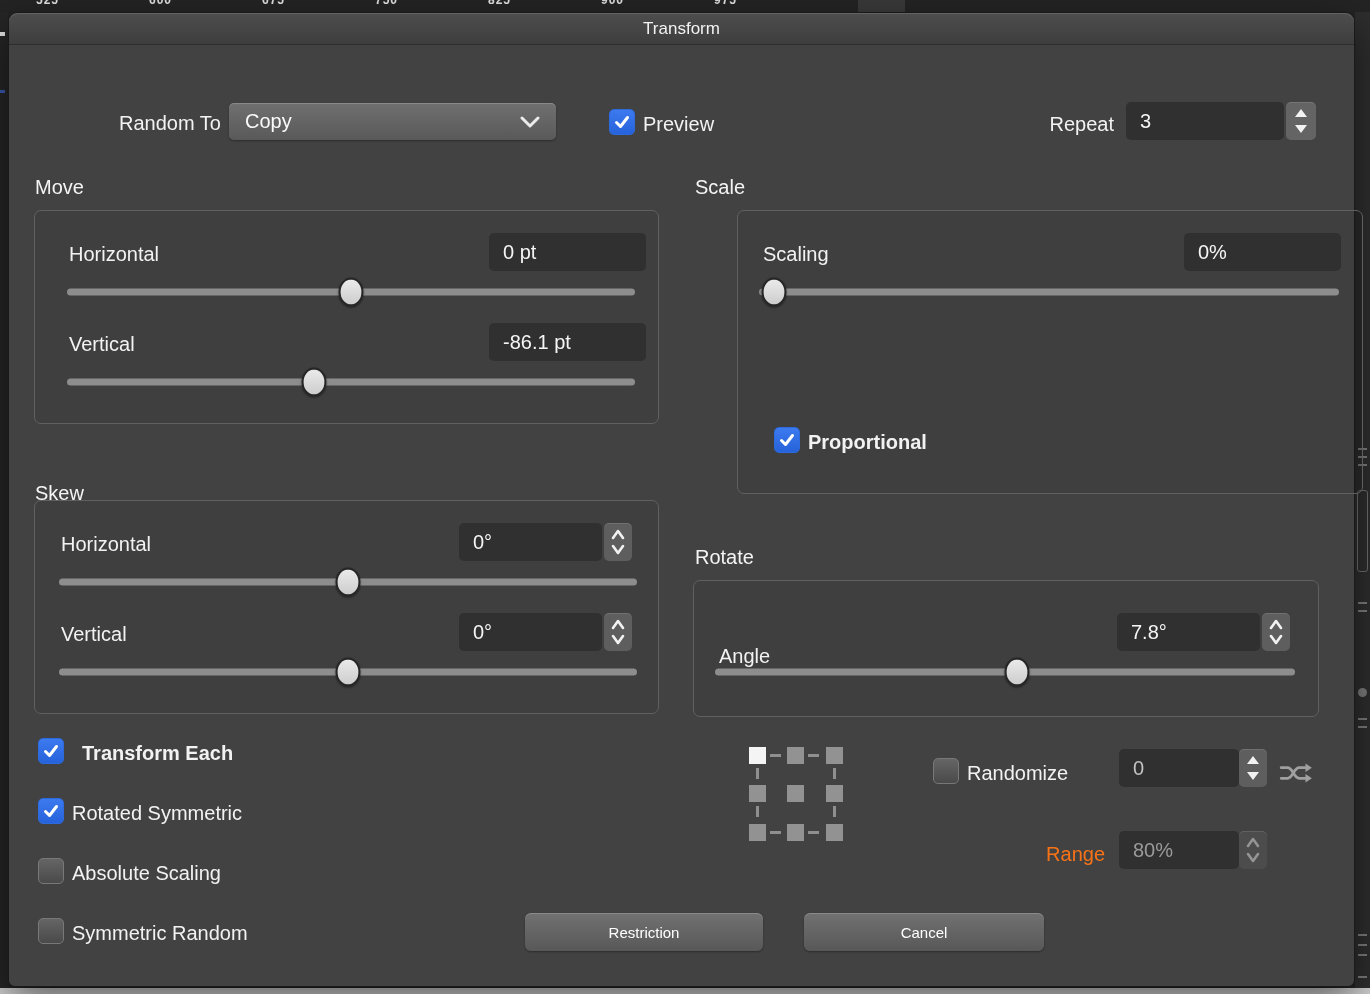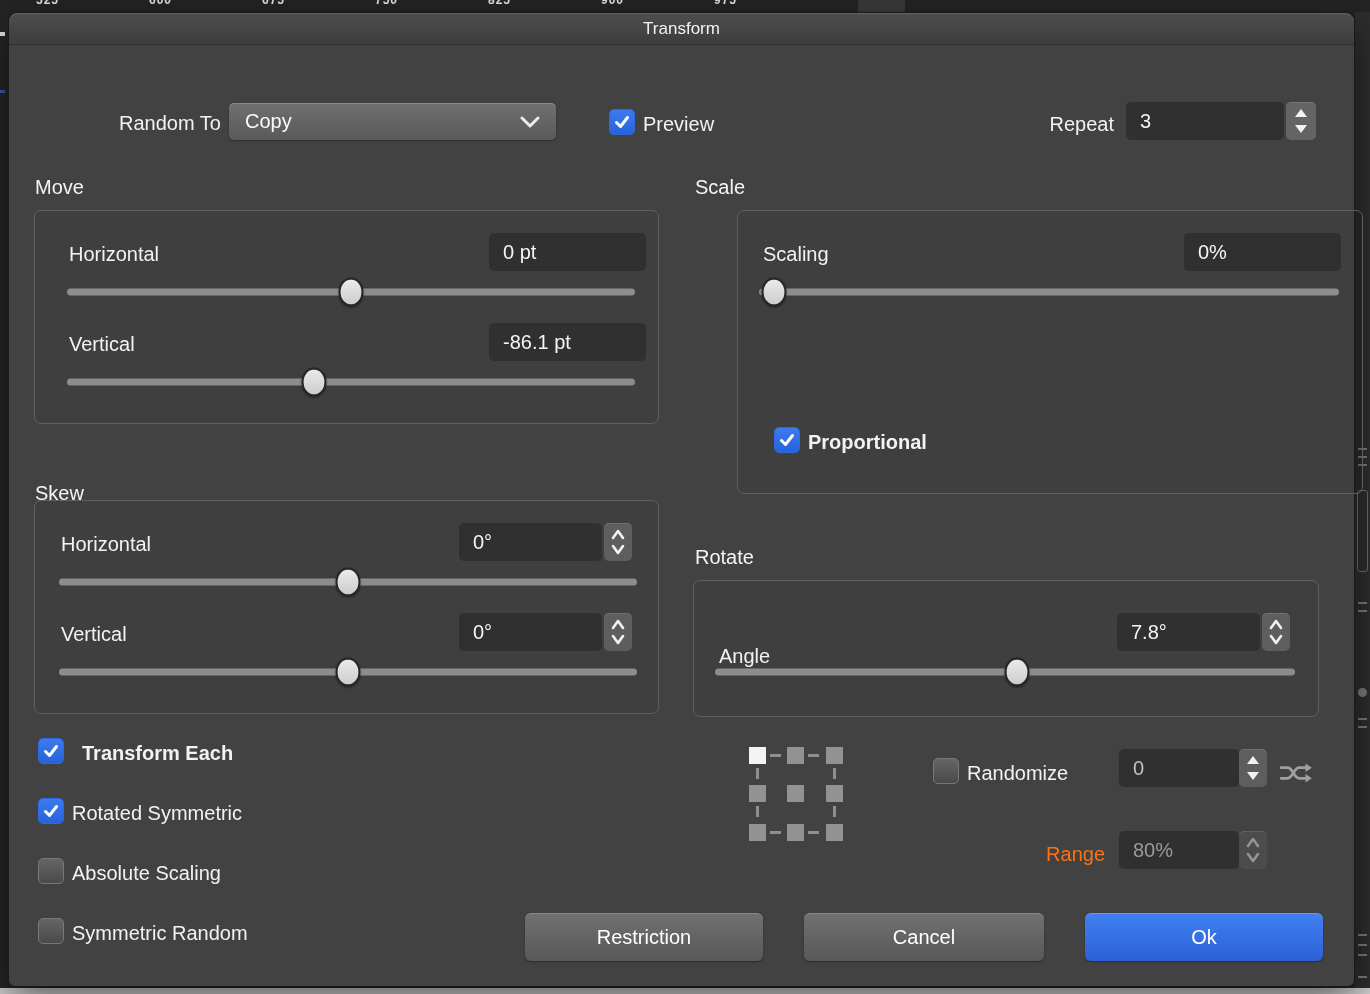--- a/index.html
+++ b/index.html
@@ -80,23 +80,23 @@
     position:absolute;width:26px;height:26px;border-radius:5px;
     background:linear-gradient(#656565,#4a4a4a);
     border:1px solid #787878;box-sizing:border-box;
     display:flex;align-items:center;justify-content:center;
   }
   .checkbox svg{visibility:hidden;}
   .checkbox.checked{background:linear-gradient(#3d7af0,#2662d9);border-color:#2c6ade;}
   .checkbox.checked svg{visibility:visible;}
 
   .btn{
-    position:absolute;height:48px;border-radius:6px;
+    position:absolute;height:38px;border-radius:6px;
     background:linear-gradient(#717171,#585858);
-    color:#fff;font-size:20px;display:flex;align-items:center;justify-content:center;
+    color:#fff;font-size:15px;display:flex;align-items:center;justify-content:center;
     box-shadow:inset 0 1px 0 rgba(255,255,255,.18),0 1px 2px rgba(0,0,0,.35);
   }
   .btn.primary{background:linear-gradient(#4280f2,#2b61d6);}
 
   .dropdown{
     position:absolute;border-radius:5px;
     background:linear-gradient(#707070,#595959);
     box-shadow:inset 0 1px 0 rgba(255,255,255,.18),0 1px 2px rgba(0,0,0,.35);
     display:flex;align-items:center;justify-content:space-between;
     padding:0 16px;box-sizing:border-box;color:#fafafa;font-size:20px;
@@ -346,18 +346,15 @@
         <path d="M3 19 L8 26 L13 19" stroke="#949494" stroke-width="2.6" fill="none" stroke-linecap="round" stroke-linejoin="round"></path>
       </svg>
     </div>
 
     <div class="btn" style="left:516px;top:900px;width:238px;">
       <span>Restriction</span>
     </div>
     <div class="btn" style="left:795px;top:900px;width:240px;">
       <span>Cancel</span>
     </div>
-    <div class="btn primary" style="left:1076px;top:900px;width:238px;">
-      <span>Ok</span>
-    </div>
 
   </div>
 </div>
 
 </body></html>

